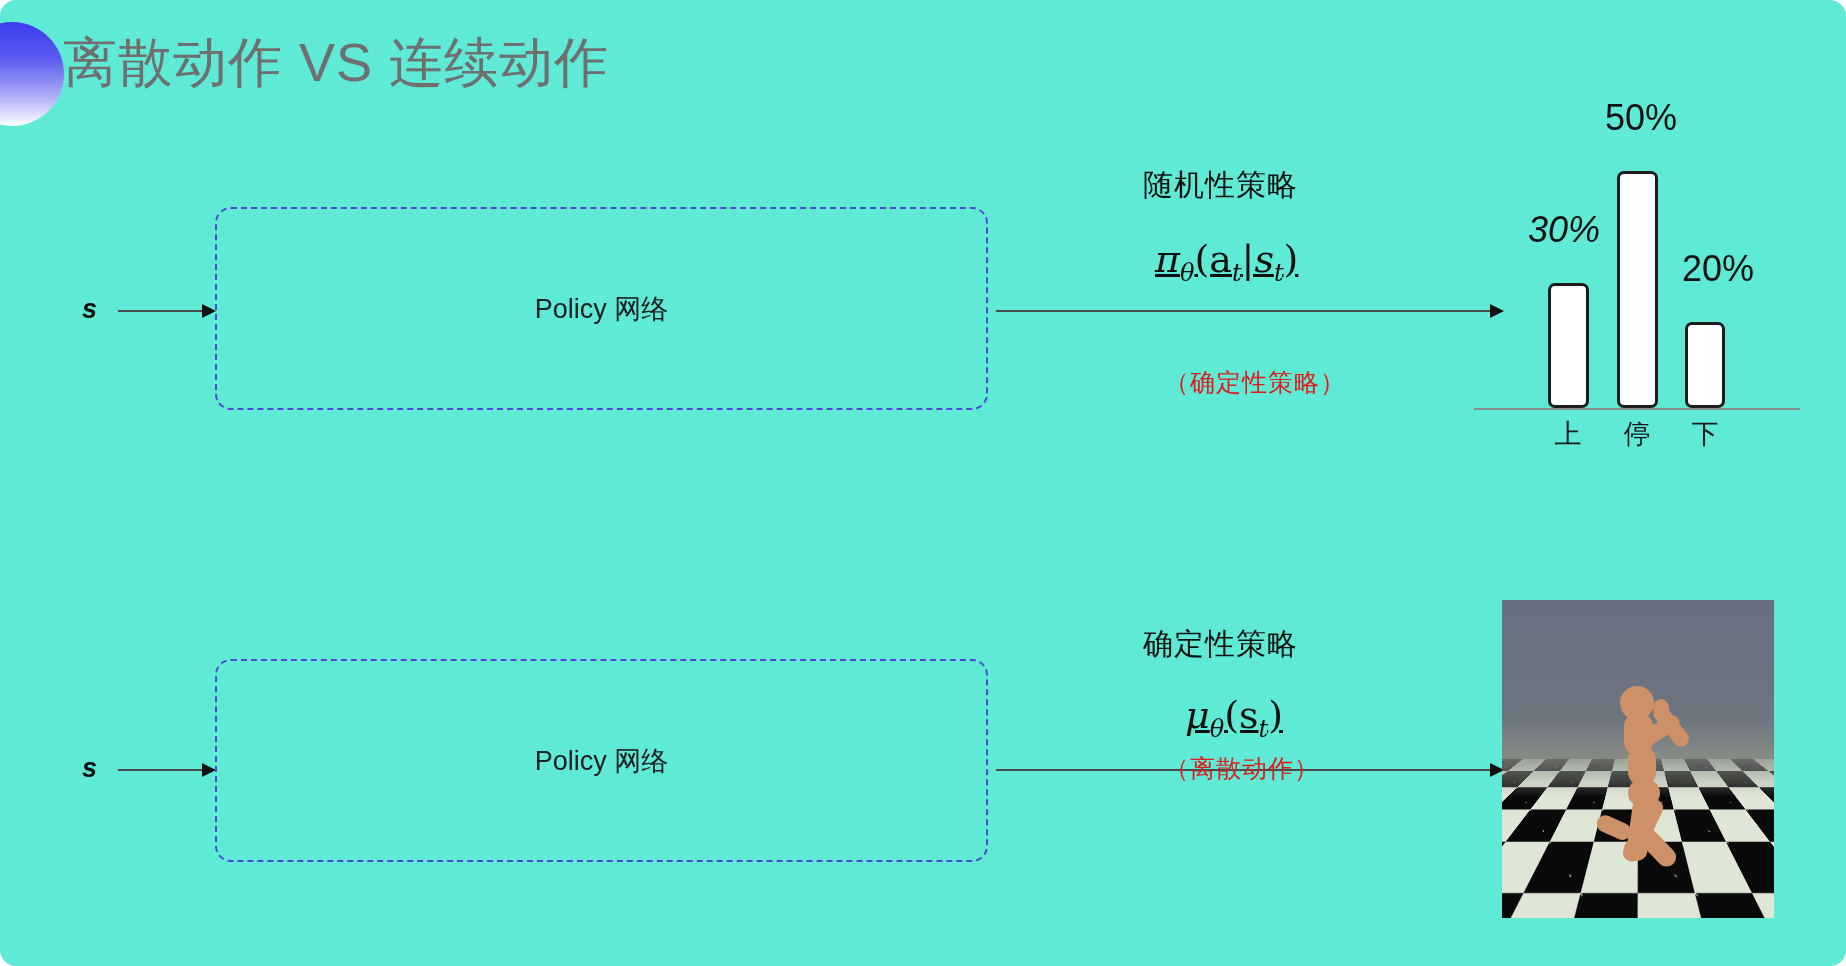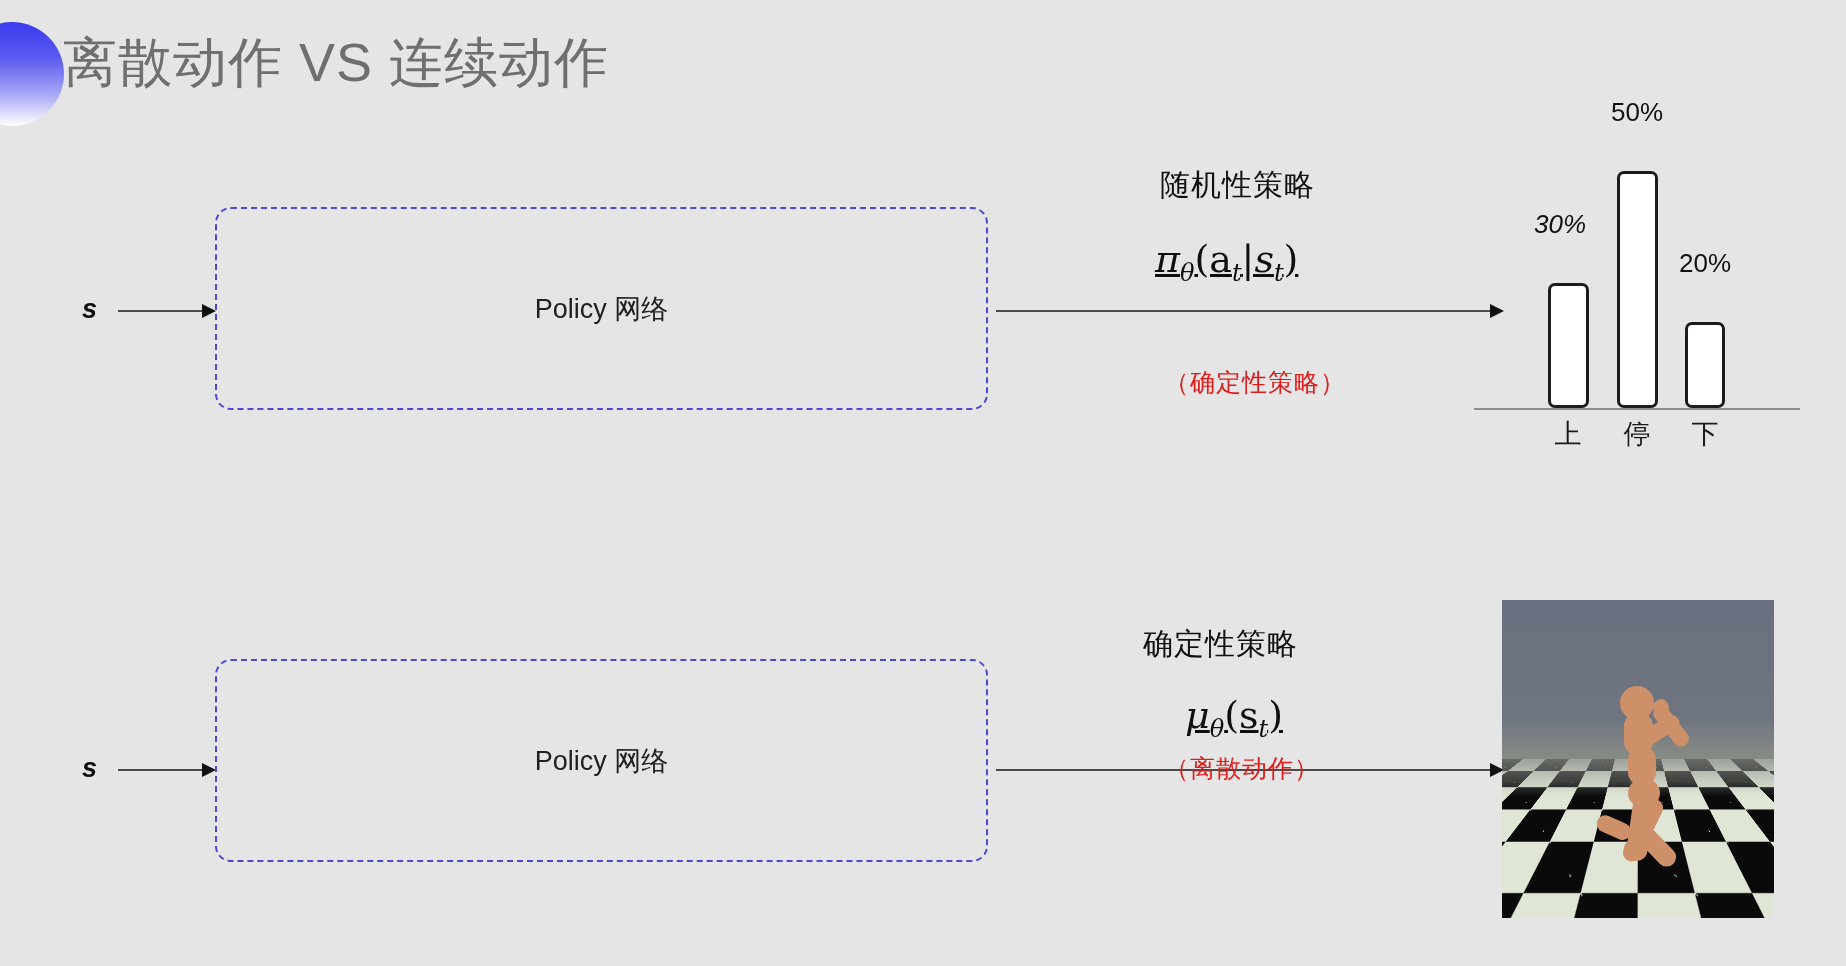--- a/index.html
+++ b/index.html
@@ -7,22 +7,23 @@
     padding: 0;
     background: #ffffff;
   }
   body {
     font-family: "Liberation Sans", "DejaVu Sans", sans-serif;
   }
   #slide {
     position: relative;
     width: 1846px;
     height: 966px;
-    background: #e5e5e5;
+    background: #5eead4;
     overflow: hidden;
+    border-radius: 16px;
   }
 
   
   #title-bullet {
     position: absolute;
     left: -40px;
     top: 22px;
     width: 104px;
     height: 104px;
     border-radius: 50%;
@@ -139,23 +140,23 @@
   #bar-chart .bar {
     position: absolute;
     bottom: 2px;
     border: 3px solid #1c1c1c;
     border-radius: 7px;
     background: #ffffff;
     box-sizing: border-box;
   }
   #bar-chart .bar-value {
     position: absolute;
-    font-size: 26px;
+    font-size: 36px;
     color: #121212;
-    text-align: center;
+    text-align: right;
     white-space: nowrap;
   }
   #bar-chart .bar-cat {
     position: absolute;
     font-size: 27px;
     color: #1a1a1a;
     text-align: center;
     white-space: nowrap;
   }
 
@@ -230,41 +231,41 @@
 
   <div class="policy-box" style="left:215px; top:207px; width:773px; height:203px;">
     <div class="policy-label">Policy 网络</div>
   </div>
 
   <div class="arrow" style="left:996px; top:302px; width:508px;">
     <div class="shaft" style="width:494px;"></div>
     <div class="head" style="left:494px;"></div>
   </div>
 
-  <div class="policy-name" style="left:1143px; top:165px;margin-left:17px;">随机性策略</div>
+  <div class="policy-name" style="left:1143px; top:165px;">随机性策略</div>
 
   <div class="formula" style="left:1155px; top:237px;">
     <span>π</span><span class="sub">θ</span><span class="paren">(a</span><span class="sub">t</span><span>|s</span><span class="sub">t</span><span class="paren">)</span>
   </div>
 
   <div class="action-note" style="left:1164px; top:366px;">（确定性策略）</div>
 
   <div id="bar-chart">
     <div class="axis"></div>
 
     <div class="bar" style="left:74px; width:41px; height:125px;"></div>
     <div class="bar-value" style="left:46px; top:119px; width:80px;font-style:italic;">30%</div>
     <div class="bar-cat" style="left:54px; top:326px; width:80px;">上</div>
 
     <div class="bar" style="left:143px; width:41px; height:237px;"></div>
     <div class="bar-value" style="left:123px; top:7px; width:80px;">50%</div>
     <div class="bar-cat" style="left:123px; top:326px; width:80px;">停</div>
 
     <div class="bar" style="left:211px; width:40px; height:86px;"></div>
-    <div class="bar-value" style="left:191px; top:158px; width:80px;">20%</div>
+    <div class="bar-value" style="left:200px; top:158px; width:80px;">20%</div>
     <div class="bar-cat" style="left:191px; top:326px; width:80px;">下</div>
   </div>
 
   <div class="s-label" style="left:82px; top:753px;">s</div>
 
   <div class="arrow" style="left:118px; top:761px; width:98px;">
     <div class="shaft" style="width:84px;"></div>
     <div class="head" style="left:84px;"></div>
   </div>
 

